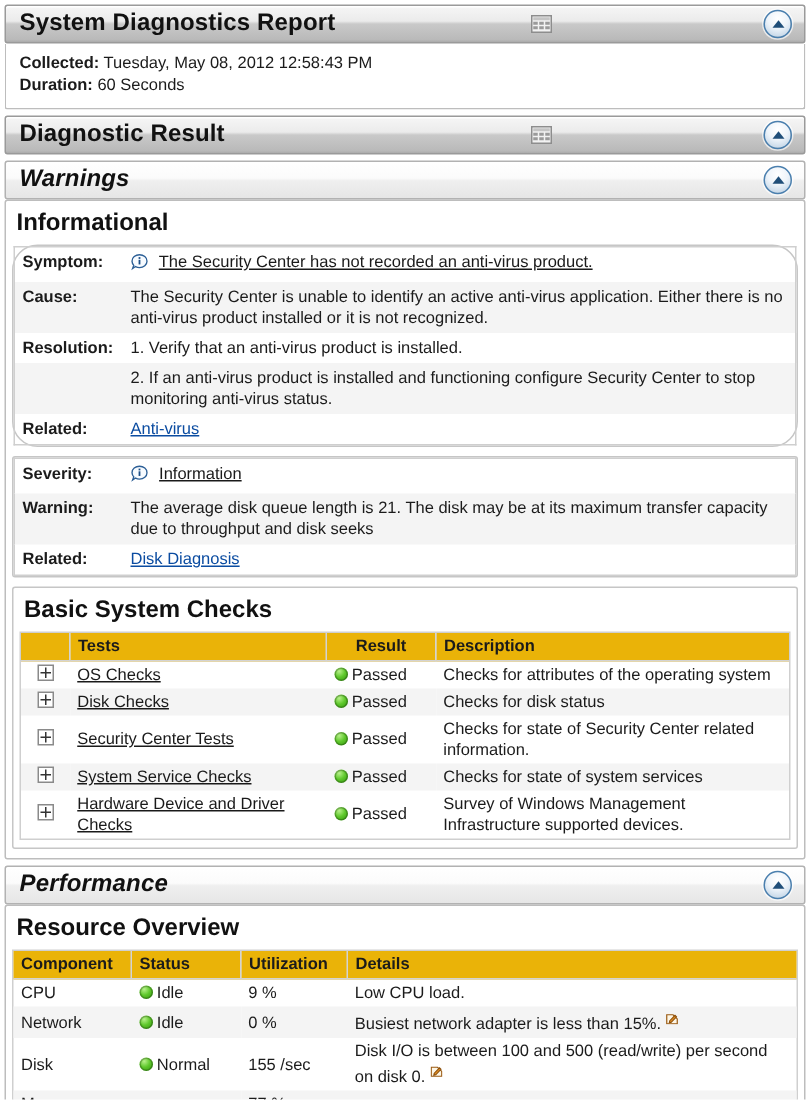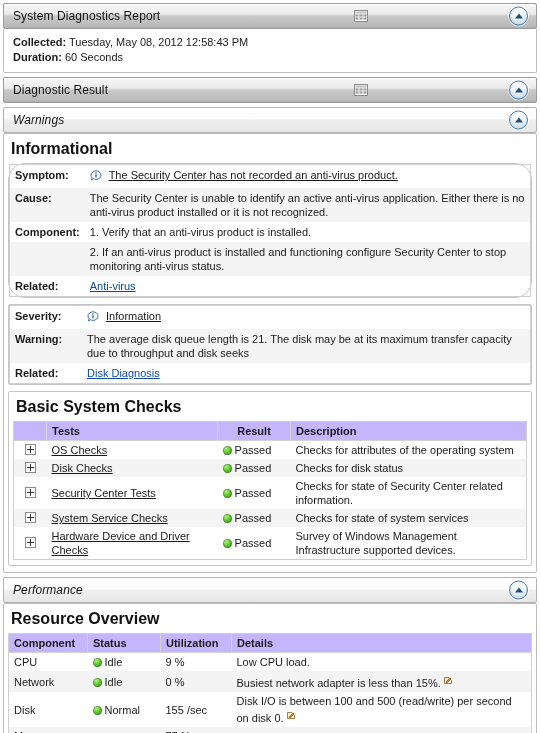--- a/index.html
+++ b/index.html
@@ -19,21 +19,21 @@
     position:relative;height:26px;box-sizing:border-box;
     border:1px solid #9a9a9a;border-radius:2px;
     background:linear-gradient(to bottom,#f6f6f6 0%,#ebebeb 42%,#c9c9c9 50%,#b9b9b9 94%,#ababab 100%);
     display:flex;align-items:center;
     box-shadow:inset 0 1px 0 #ffffff;
   }
   .sec-head.light{
     background:linear-gradient(to bottom,#ffffff 0%,#fbfbfb 45%,#efefef 52%,#e6e6e6 100%);
     border:1px solid #b2b2b2;
   }
-  .sec-title{font-weight:normal;font-size:12px;padding-left:9px;letter-spacing:.1px;color:#111;}
+  .sec-title{font-weight:bold;font-size:16px;padding-left:9px;letter-spacing:.1px;color:#111;}
   .sec-title.italic{font-style:italic;}
 
   
   .grid-icon{position:absolute;left:350px;top:50%;transform:translateY(-50%);
     width:14px;height:12px;display:block;}
 
   
   .toggle{position:absolute;right:8px;top:50%;transform:translateY(-50%);
     width:17px;height:17px;border-radius:50%;
     border:1px solid #4a7fae;
@@ -65,21 +65,21 @@
   .deftable td.k{width:62px;font-weight:bold;white-space:nowrap;}
   .deftable tr.alt td{background:#f4f4f4;}
   .link{color:#0b4ca1;text-decoration:underline;cursor:pointer;}
   .link.dark{color:#1a1a1a;}
   .inline-ico{display:inline-block;vertical-align:-3px;margin-right:4px;}
 
   
   .gtable{width:100%;border-collapse:collapse;font-size:11px;}
   .gtable th{
     font-weight:bold;text-align:left;padding:3px 5px;
-    border:1px solid #d3d3d3;background:#c4b5fd;white-space:nowrap;
+    border:1px solid #d3d3d3;background:#eab308;white-space:nowrap;
   }
   .gtable td{padding:2px 5px;vertical-align:middle;line-height:14px;border:none;}
   .gtable tr.alt td{background:#f4f4f4;}
   .dot{display:inline-block;width:9px;height:9px;border-radius:50%;vertical-align:-1px;
        box-shadow:inset 0 0 0 1px rgba(0,0,0,.22);}
   .dot.green{background:radial-gradient(circle at 35% 28%,#b7f08a 0%,#5ec82b 45%,#2f8f0c 100%);}
   .expander{display:inline-block;width:9px;height:9px;border:1px solid #8a8a8a;background:#fff;
     position:relative;vertical-align:-1px;cursor:pointer;}
   .expander:before,.expander:after{content:"";position:absolute;background:#333;}
   .expander:before{left:1px;right:1px;top:4px;height:1px;}
@@ -174,21 +174,21 @@
                     </svg>
               </span>
               <span class="link dark">The Security Center has not recorded an anti-virus product.</span>
             </td>
           </tr>
           <tr class="alt">
             <td class="k">Cause:</td>
             <td>The Security Center is unable to identify an active anti-virus application. Either there is no anti-virus product installed or it is not recognized.</td>
           </tr>
           <tr>
-            <td class="k">Component:</td>
+            <td class="k">Resolution:</td>
             <td>1. Verify that an anti-virus product is installed.</td>
           </tr>
           <tr class="alt">
             <td class="k"></td>
             <td>2. If an anti-virus product is installed and functioning configure Security Center to stop monitoring anti-virus status.</td>
           </tr>
           <tr>
             <td class="k">Related:</td>
             <td>
               <span class="link">Anti-virus</span>

